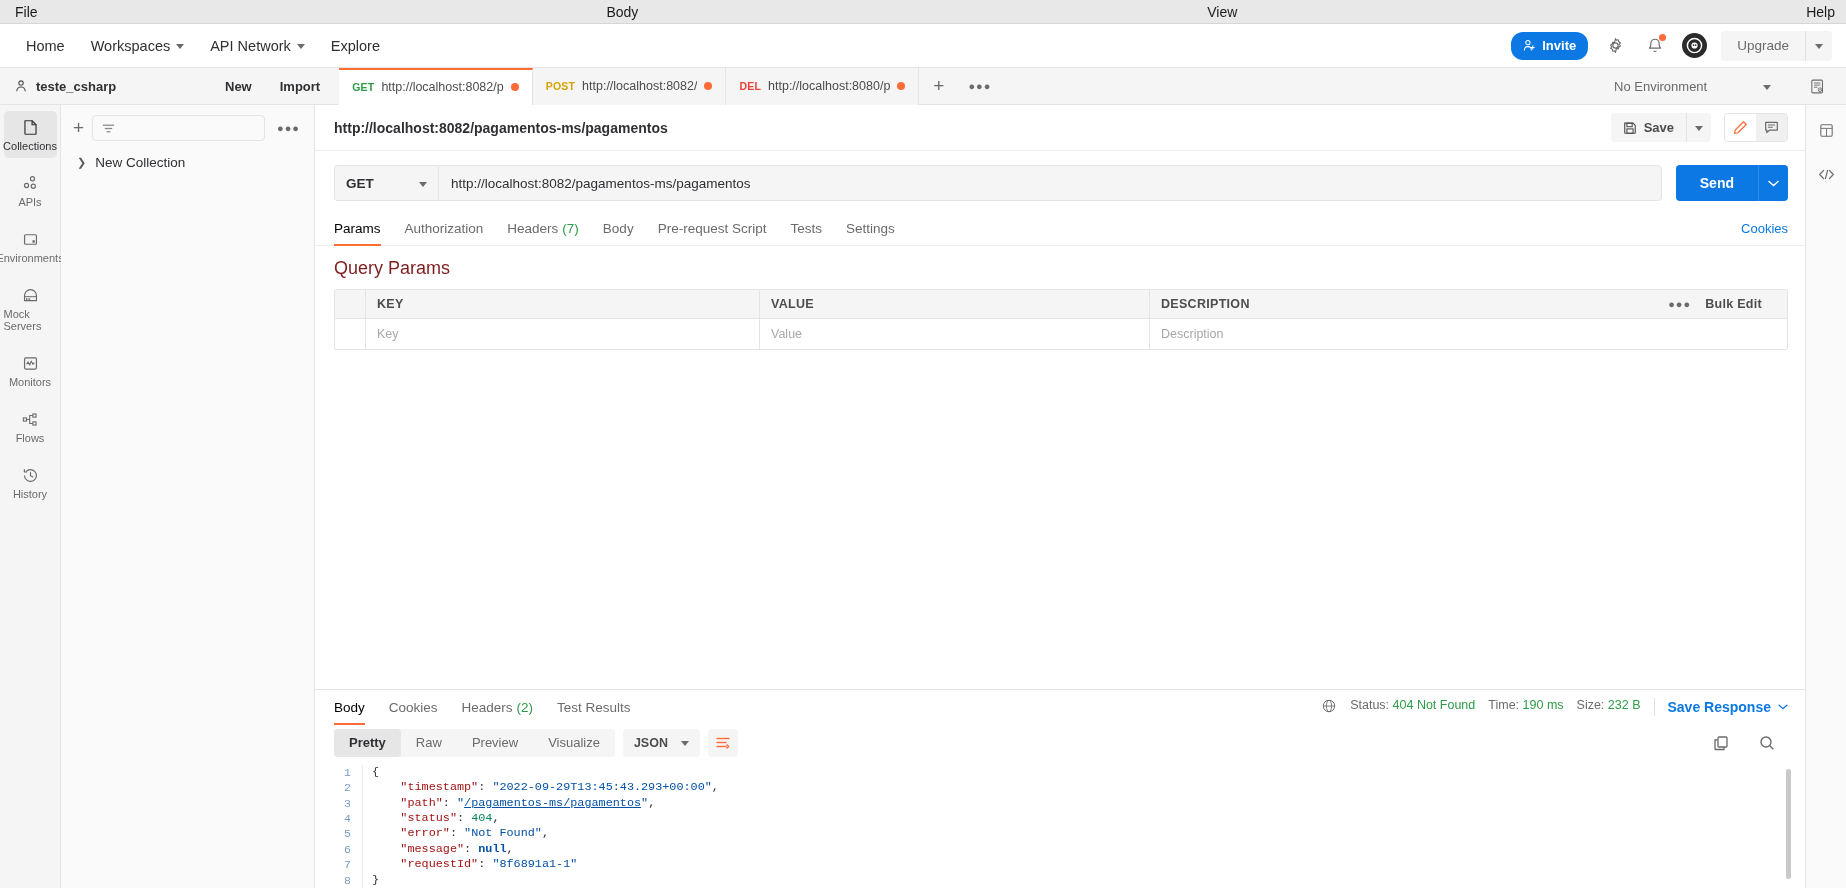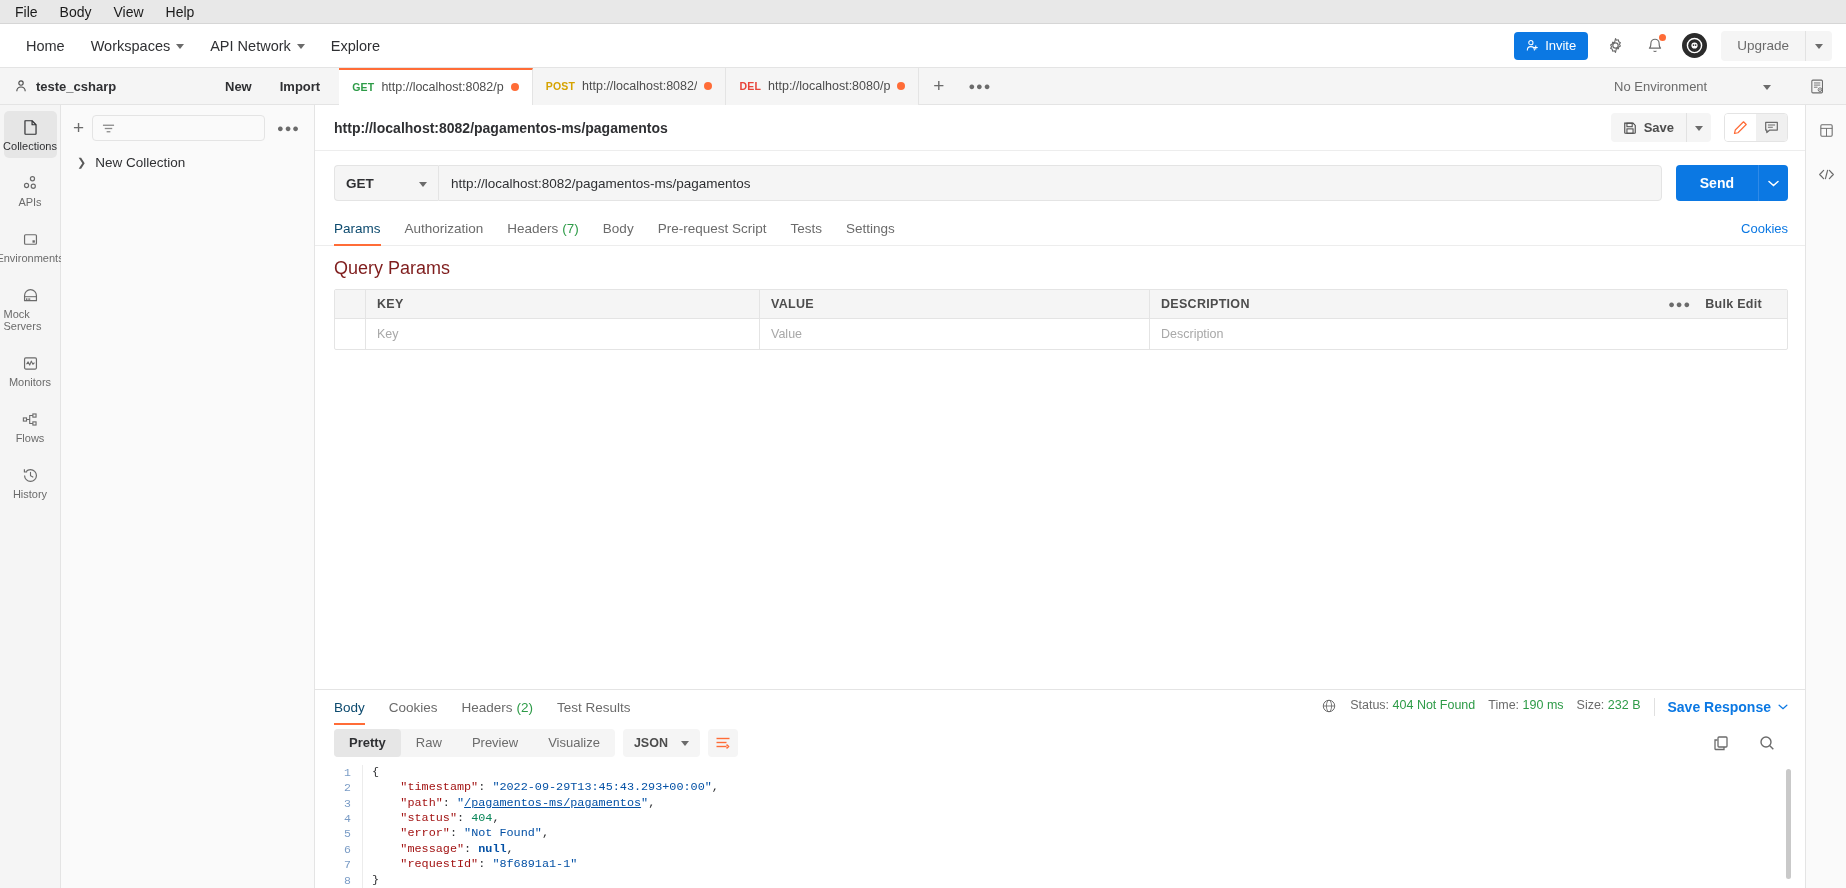--- a/index.html
+++ b/index.html
@@ -8,21 +8,21 @@
     font-family: "Liberation Sans", sans-serif;
     background: #ffffff;
     color: #2f3033;
     overflow: hidden;
   }
   .app { width: 1846px; height: 888px; display: flex; flex-direction: column; }
 
   
   .osbar {
     height: 24px; background: #e8e8e8; border-bottom: 1px solid #d6d6d6;
-    display: flex; align-items: center; padding-left: 4px; flex: 0 0 24px;
+    display: flex; align-items: center; padding-left: 4px; flex: 0 0 24px; justify-content: space-between;
   }
   .osbar .mi {
     font-size: 14px; color: #1b1b1b; padding: 2px 11px; line-height: 16px;
     white-space: nowrap;
   }
 
   
   .topnav {
     height: 44px; background: #ffffff; border-bottom: 1px solid #e4e4e4;
     display: flex; align-items: center; padding: 0 14px; flex: 0 0 44px;
@@ -42,22 +42,22 @@
     position: absolute; left: 50%; transform: translateX(-50%);
     width: 266px; height: 30px; background: #f5f5f5; border: 1px solid #e4e4e4;
     border-radius: 4px; display: flex; align-items: center; gap: 9px;
     padding: 0 12px;
   }
   .search-wrap .ph { font-size: 13.5px; color: #8b8b8b; }
   .topnav-right {
     margin-left: auto; display: flex; align-items: center; gap: 14px;
   }
   .invite-btn {
-    background: #0b78e3; color: #fff; font-size: 13px; font-weight: normal;
-    border-radius: 4px; height: 28px; padding: 12px 12px;
+    background: #0b78e3; color: #fff; font-size: 13px; font-weight: bold;
+    border-radius: 12px; height: 28px; padding: 12px 12px;
     display: flex; align-items: center; gap: 6px;
   }
   .icon-btn { width: 26px; height: 26px; display: flex; align-items: center; justify-content: center; position: relative; }
   .notif-dot {
     position: absolute; top: 1px; right: 2px; width: 7px; height: 7px;
     background: #ff6c37; border-radius: 50%;
   }
   .avatar {
     width: 25px; height: 25px; border-radius: 50%;
     background: #2b2b2b; display: flex; align-items: center; justify-content: center;
@@ -183,21 +183,21 @@
 
   .subtabs-row {
     display: flex; align-items: center; padding: 0 17px 0 19px;
     border-bottom: 1px solid #ededed; height: 35px; flex: 0 0 35px;
   }
   .stab {
     font-size: 13.5px; color: #6b6b6b; padding: 0 12px; height: 35px;
     display: flex; align-items: center; position: relative;
   }
   .stab:first-child { padding-left: 0; }
-  .stab.active { color: #0c4a6e; text-align: right; }
+  .stab.active { color: #000000; text-align: right; }
   .stab.active::after {
     content: ""; position: absolute; left: 0; right: 12px; bottom: 0;
     height: 2px; background: #ff6c37;
   }
   .stab:first-child.active::after { left: 0; right: 12px; }
   .stab .cnt { color: #2d9b47; margin-left: 4px; }
   .cookies-link { margin-left: auto; font-size: 13px; color: #0b78e3; }
 
   .qp-label { font-size: 18px; font-weight: normal; color: #7f1d1d; padding: 12px 0 10px 19px; }
   .qp-table { margin: 0 17px 0 19px; border: 1px solid #e4e4e4; border-radius: 2px; }

